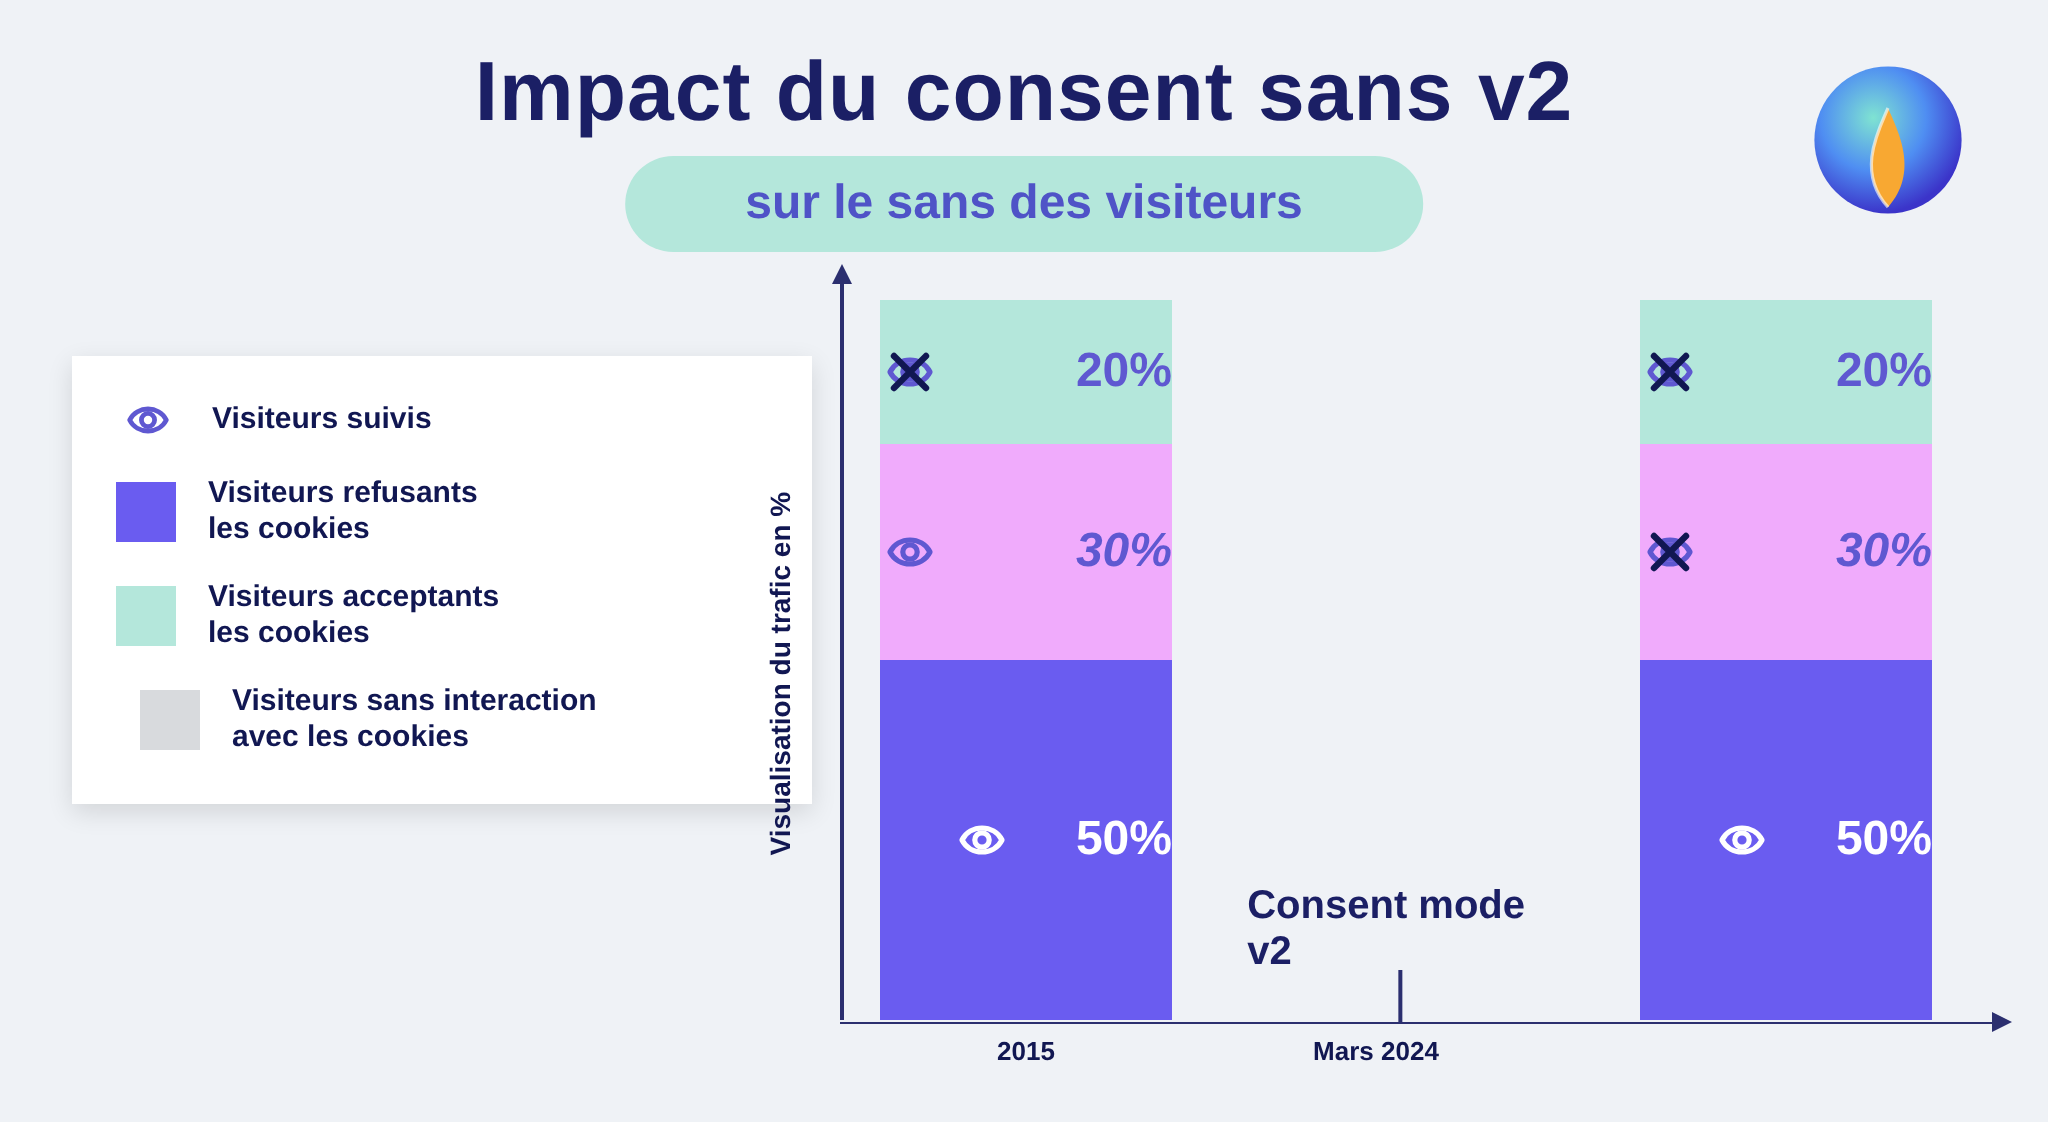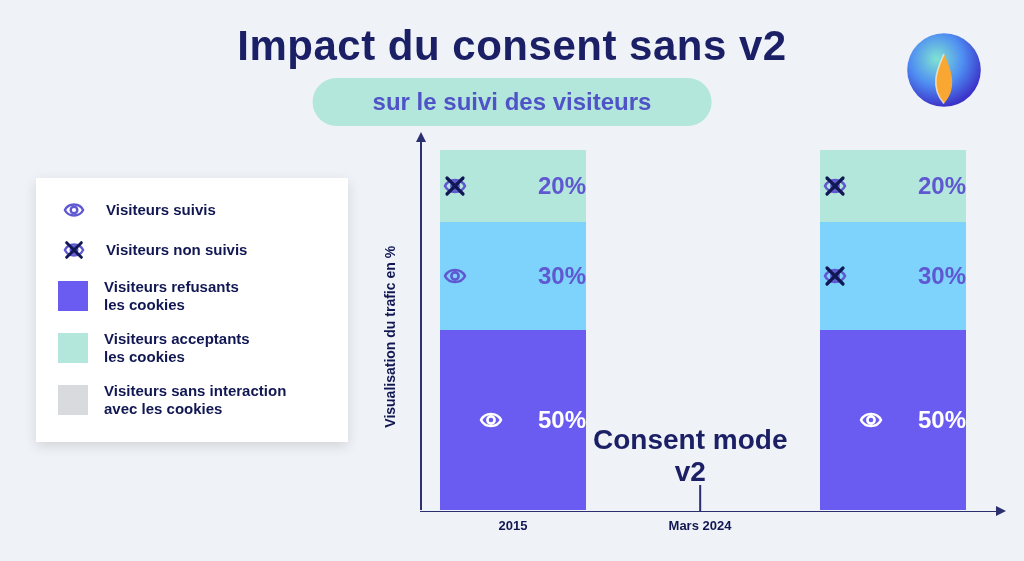--- a/index.html
+++ b/index.html
@@ -43,32 +43,32 @@
     top: 30px;
     width: 80px;
     height: 80px;
   }
 
   
   .legend-card {
     position: absolute;
     left: 36px;
     top: 178px;
-    width: 312px;
+    width: 370px;
     background: #ffffff;
     box-shadow: 0 4px 12px rgba(0,0,0,0.12);
     padding: 20px 22px 24px 22px;
   }
   .legend-row {
     display: flex;
     align-items: center;
     gap: 16px;
     margin-bottom: 16px;
   }
-  .legend-row:last-child { margin-bottom: 0; }
+  .legend-row:last-child { margin-bottom: 0; margin-left: 12px; }
   .legend-icon {
     width: 32px;
     height: 24px;
     display: flex;
     align-items: center;
     justify-content: center;
     flex-shrink: 0;
   }
   .legend-swatch {
     width: 30px;
@@ -136,24 +136,23 @@
     text-align: center;
     white-space: pre-line;
     line-height: 1.15;
   }
 
   .mid-label {
     position: absolute;
     left: 50%;
     transform: translateX(-55%);
     bottom: 52px;
-    font-size: 28px;
+    font-size: 20px;
     font-weight: 800;
     color: #1b1f65;
-    text-align: center;
     line-height: 1.15;
     white-space: pre-line;
   }
   .mid-tick {
     position: absolute;
     left: 50%;
     bottom: 29px;
     width: 1.5px;
     height: 26px;
     background: #2b2f6f;
@@ -177,21 +176,21 @@
     align-items: center;
     justify-content: space-between;
     gap: 4px;
     position: relative;
   }
   .seg .value {
     font-size: 24px;
     font-weight: 700;
   }
   .seg-purple { background: #6a5cf0; color: #ffffff; padding-left: 36px; }
-  .seg-grey   { background: #7dd3fc; color: #5f58d1; }
+  .seg-grey   { background: #f0abfc; color: #5f58d1; font-style: italic; }
   .seg-mint   { background: #b4e7db; color: #5f58d1; }
 
   .seg svg { display: block; }
 
 </style>
 </head>
 <body>
 
 <svg width="0" height="0" style="position:absolute">
   <defs>
@@ -202,21 +201,21 @@
     <g id="eye-cross">
       <path d="M2 12 C6 4 18 4 22 12 C18 20 6 20 2 12 Z" fill="none" stroke="currentColor" stroke-width="2.6" stroke-linejoin="round"></path>
       <circle cx="12" cy="12" r="3.6" fill="none" stroke="currentColor" stroke-width="2.6"></circle>
       <line x1="4" y1="4" x2="20" y2="20" stroke="#111752" stroke-width="3.2" stroke-linecap="round"></line>
       <line x1="20" y1="4" x2="4" y2="20" stroke="#111752" stroke-width="3.2" stroke-linecap="round"></line>
     </g>
   </defs>
 </svg>
 
 <div class="title">Impact du consent sans v2</div>
-<div class="subtitle-pill">sur le suivi des visiteurs</div>
+<div class="subtitle-pill">sur le sans des visiteurs</div>
 
 <div class="logo">
   <svg viewBox="0 0 100 100" width="80" height="80">
     <defs>
       <radialGradient id="g1" cx="40%" cy="35%" r="65%">
         <stop offset="0%" stop-color="#7fe3d2"></stop>
         <stop offset="55%" stop-color="#4f8ef2"></stop>
         <stop offset="100%" stop-color="#3b34c9"></stop>
       </radialGradient>
     </defs>
@@ -229,28 +228,20 @@
 <div class="legend-card">
   <div class="legend-row">
     <span class="legend-icon" style="color:#5f58d1">
       <svg width="30" height="22" viewBox="0 0 24 24">
           <use href="#eye-open"></use>
         </svg>
     </span>
     <span class="legend-label">Visiteurs suivis</span>
   </div>
   <div class="legend-row">
-    <span class="legend-icon" style="color:#5f58d1">
-      <svg width="30" height="22" viewBox="0 0 24 24">
-          <use href="#eye-cross"></use>
-        </svg>
-    </span>
-    <span class="legend-label">Visiteurs non suivis</span>
-  </div>
-  <div class="legend-row">
     <span class="legend-swatch" style="background:#6a5cf0"></span>
     <span class="legend-label">Visiteurs refusants
 les cookies</span>
   </div>
   <div class="legend-row">
     <span class="legend-swatch" style="background:#b4e7db"></span>
     <span class="legend-label">Visiteurs acceptants
 les cookies</span>
   </div>
   <div class="legend-row">
@@ -265,21 +256,21 @@
   <div class="axis-line y-axis"></div>
   <div class="axis-line x-axis"></div>
   <div class="arrowhead arrow-up"></div>
   <div class="arrowhead arrow-right"></div>
 
   <div class="mid-tick"></div>
   <div class="mid-label">Consent mode
 v2</div>
 
   <div class="x-tick-label" style="left:113px">2015</div>
-  <div class="x-tick-label" style="left:300px">Mars 2024</div>
+  <div class="x-tick-label" style="left:288px">Mars 2024</div>
 
   <div class="bar bar-left">
     <div class="seg seg-purple" style="height:180px">
       <span style="color:#ffffff">
         <svg width="30" height="24" viewBox="0 0 24 24">
             <use href="#eye-open"></use>
           </svg>
       </span>
       <span class="value">50%</span>
     </div>

